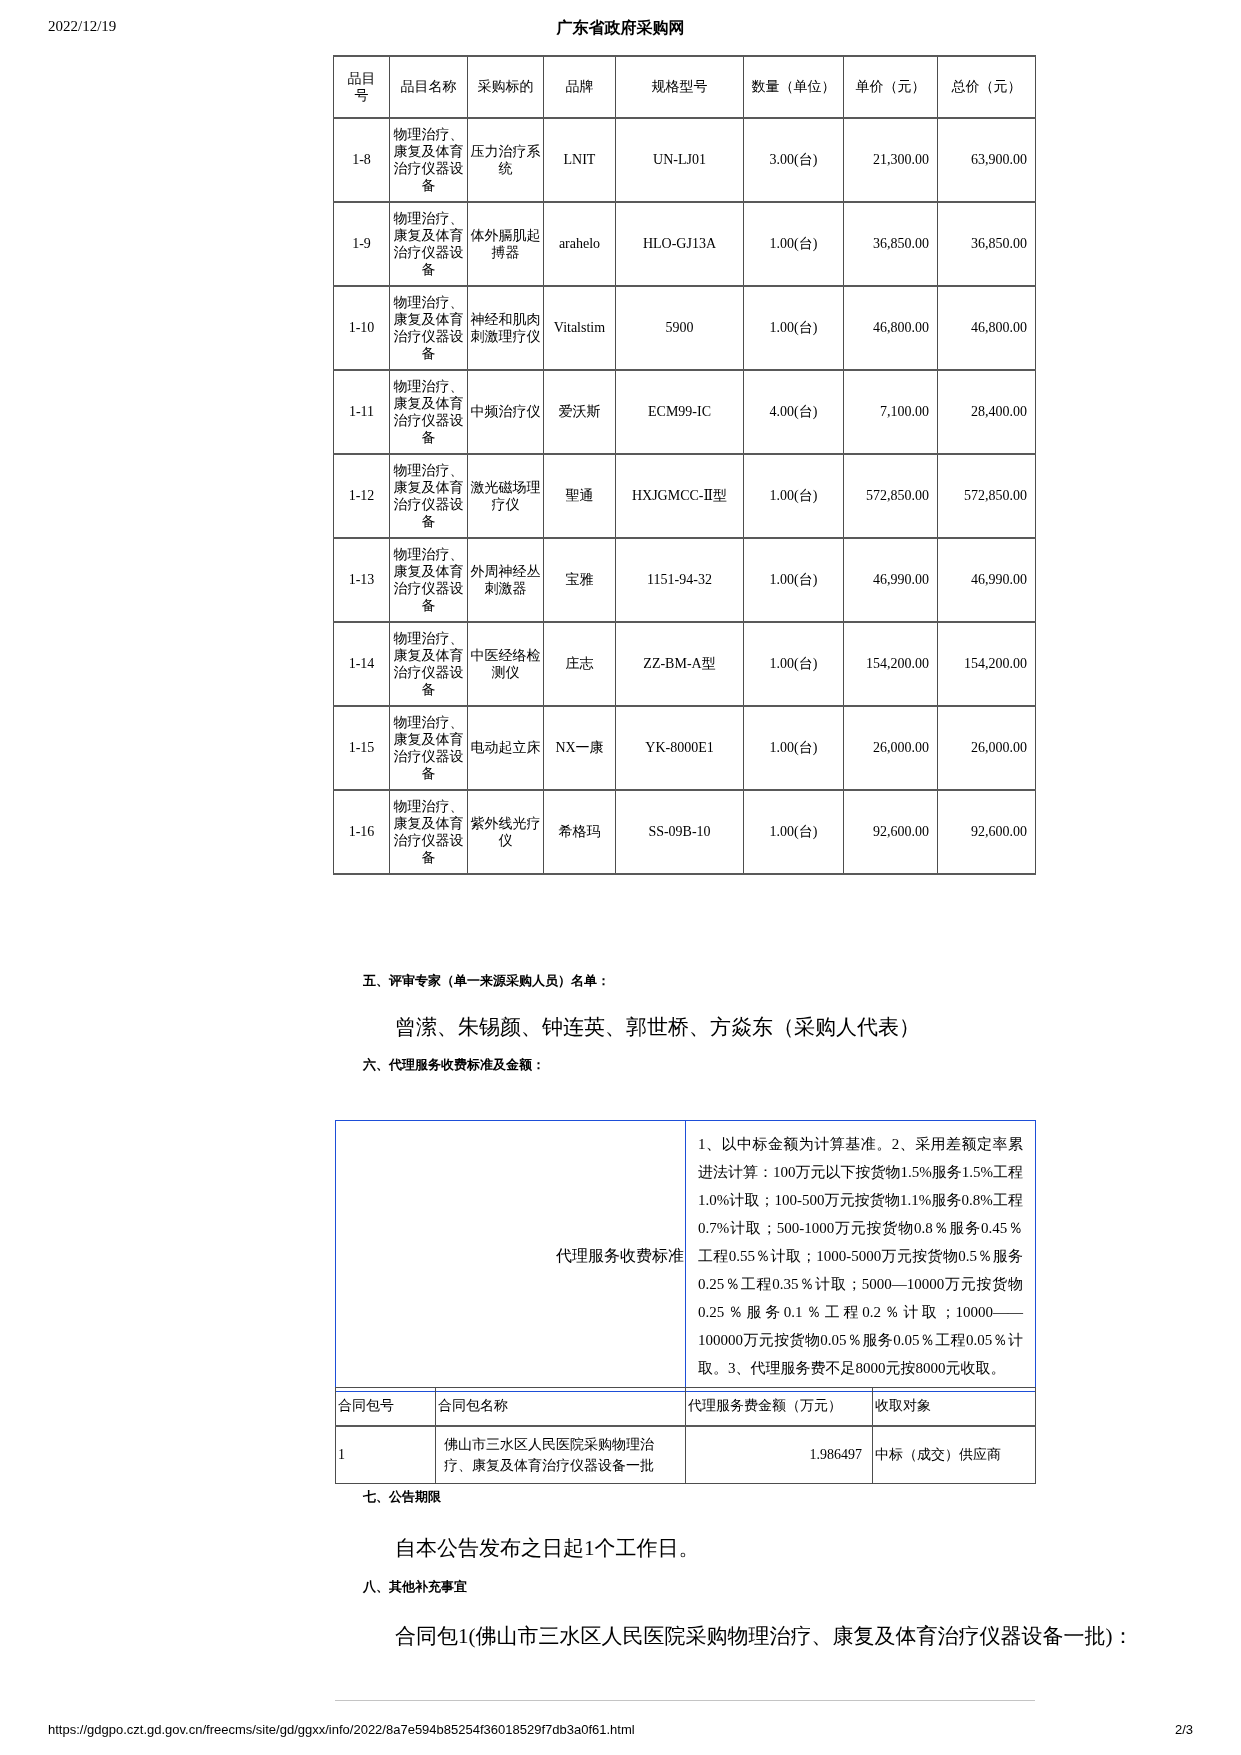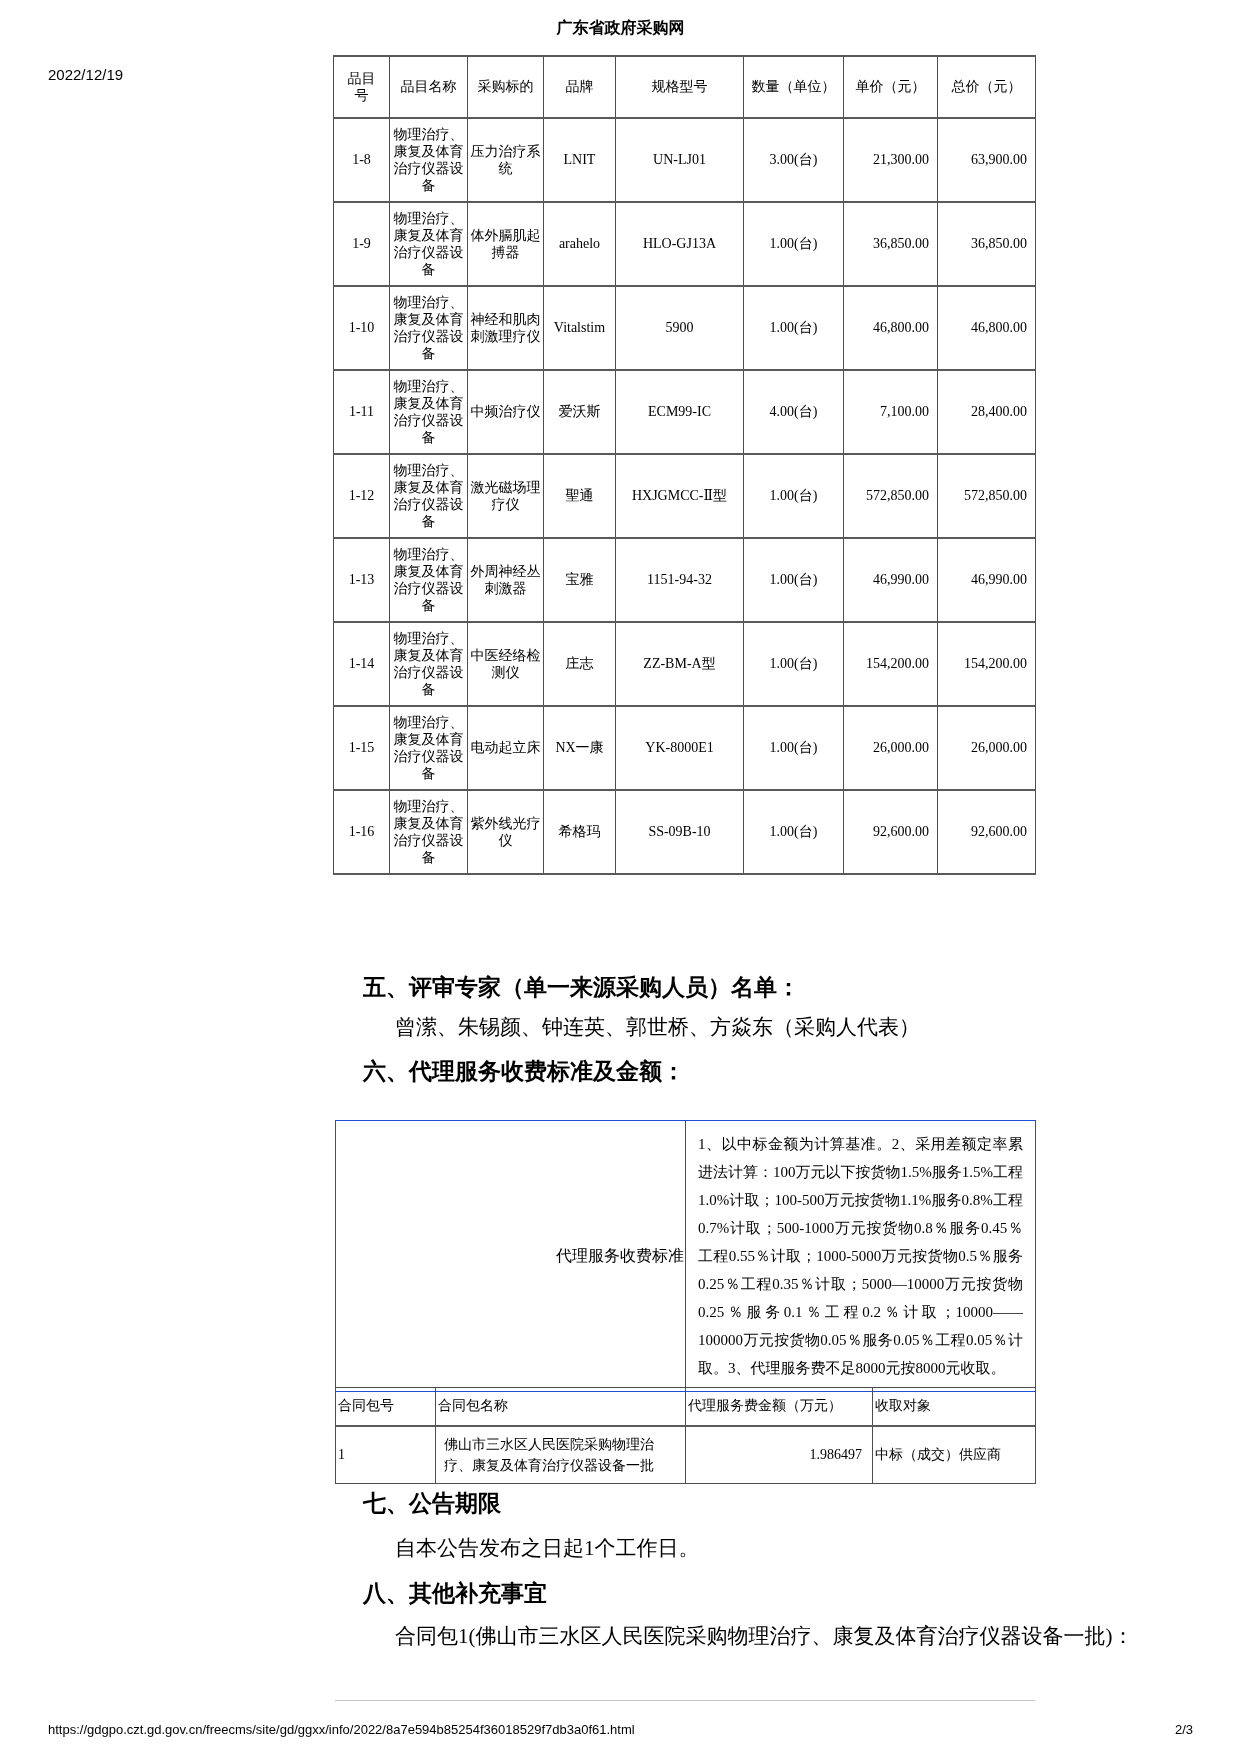--- a/index.html
+++ b/index.html
@@ -4,41 +4,41 @@
 <style>
   html,body { margin:0; padding:0; background:#ffffff; }
   body {
     width:1241px; height:1755px; position:relative;
     font-family:"Liberation Serif","DejaVu Serif",serif;
     color:#000;
   }
   .abs { position:absolute; }
 
   
-  .print-date { left:48px; top:18px; font-size:15px; font-family:Liberation Sans, sans-serif;margin-top:48px; }
+  .print-date { left:48px; top:18px; font-size:15px; font-family:Liberation Serif, serif; }
   .site-title { left:0; top:18px; width:100%; text-align:center; font-size:16px; font-weight:bold;
                 font-family:"Liberation Sans","DejaVu Sans",sans-serif; }
 
   
   table { border-collapse:collapse; table-layout:fixed; }
   .items-table { left:333px; top:55px; width:702px; font-size:14px; }
   .items-table th, .items-table td {
     border-left:1px solid #4d4d4d; border-right:1px solid #4d4d4d;
     border-top:2px solid #595959; border-bottom:2px solid #595959;
     font-weight:normal; text-align:center; vertical-align:middle;
     line-height:1.22; padding:2px;
   }
   .items-table thead tr { height:62px; }
   .items-table tbody tr { height:84px; }
   .items-table th.c-no { padding:0 9px; }
   .items-table td.c-brand { word-break:break-all; padding:10px 6px; }
   .items-table td.c-unit, .items-table td.c-total { text-align:right; padding-right:8px; }
 
   
-  .sec-title { left:363px; font-size:23px; font-weight:bold; }
+  .sec-title { left:363px; font-size:13px; font-weight:bold; }
   .sec-text  { left:395px; font-size:21px; }
 
   
   .fee-table { left:335px; top:1120px; width:700px; font-size:15px; }
   .fee-table td { border:1px solid #1d4ed8; vertical-align:middle; }
   .fee-table td.fee-label { text-align:right; font-size:16px; }
   .fee-table td.fee-content { padding:9px 12px; line-height:28px; text-align:justify; }
 
   
   .pkg-table { left:335px; top:1387px; width:700px; font-size:14px; }

